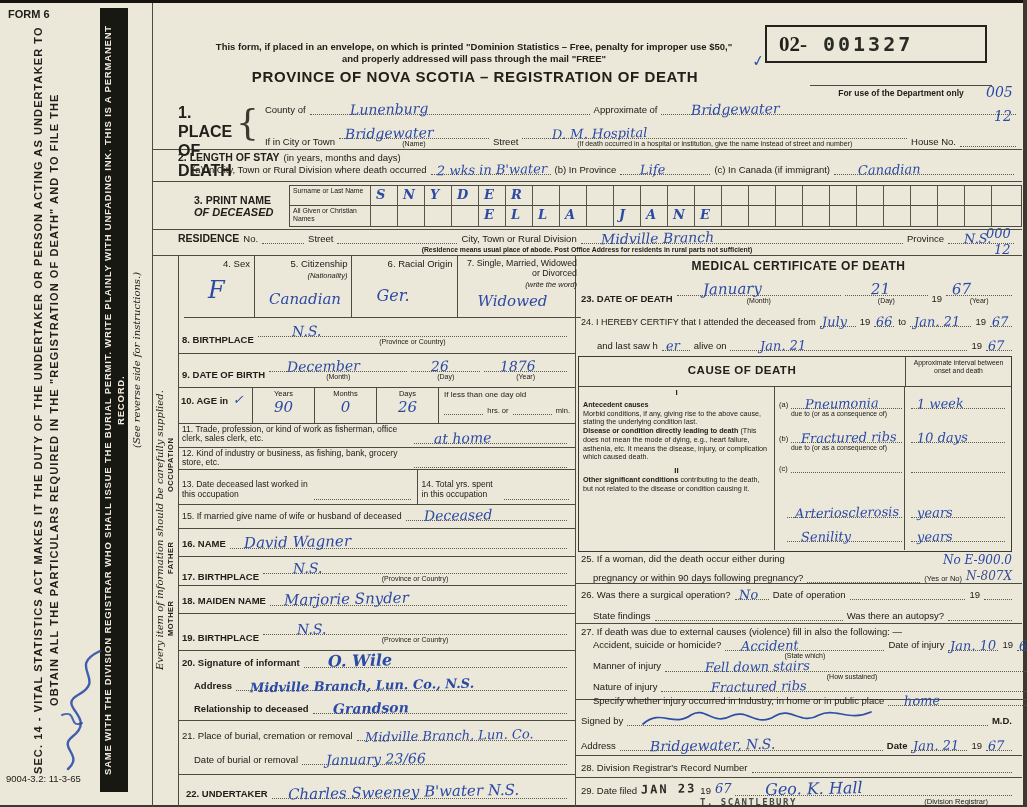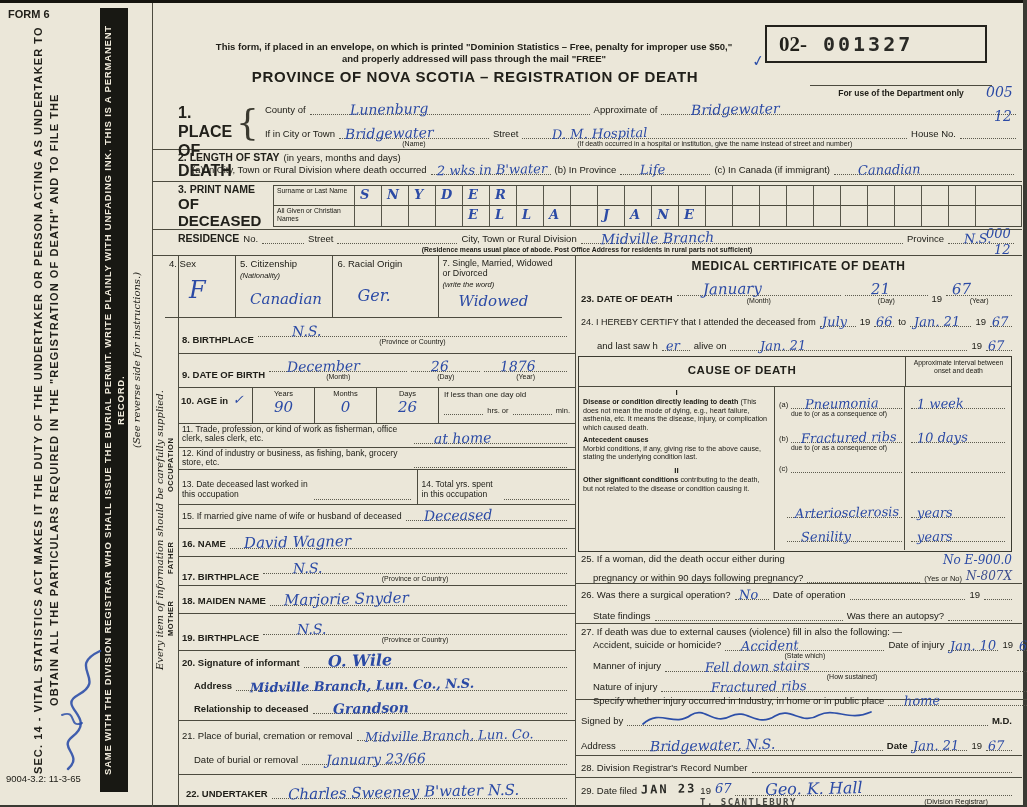--- a/index.html
+++ b/index.html
@@ -78,21 +78,21 @@
         <div class="line" style="padding:0;">
           <span class="lbl">County of</span>
           <span class="dots" style="width:280px;">
               <span class="hw" style="left:40px;font-size:14px;">Lunenburg</span>
             </span>
           <span class="lbl">Approximate of</span>
           <span class="dots grow">
               <span class="hw" style="left:30px;font-size:14px;">Bridgewater</span>
             </span>
         </div>
-        <div class="line" style="padding:0;align-items:flex-start;">
+        <div class="line" style="padding:0;align-items:flex-end;">
           <span class="lbl" style="padding-top:1px;">If in City or Town</span>
           <span class="dotgrp" style="width:150px;">
             <span class="dots">
                 <span class="hw" style="font-size:14px;">Bridgewater</span>
               </span>
             <span class="sub">(Name)</span>
           </span>
           <span class="lbl" style="padding-top:1px;">Street</span>
           <span class="dotgrp grow">
             <span class="dots">
@@ -124,24 +124,24 @@
           <span class="hw" style="left:20px;">Life</span>
         </span>
       <span class="lbl">(c) In Canada (if immigrant)</span>
       <span class="dots grow">
           <span class="hw" style="left:24px;">Canadian</span>
         </span>
     </div>
   </div>
 
   <div class="row" style="left:152px;top:182px;width:870px;height:48px;">
-    <div style="display:flex;height:100%;padding-left:26px;align-items:center;">
+    <div style="display:flex;height:100%;padding-left:42px;align-items:center;">
       <div style="width:95px;">
         <div class="b" style="font-size:10.5px;">3. PRINT NAME</div>
-        <div class="b" style="font-size:15px;">OF DECEASED</div>
+        <div class="b" style="font-size:11px;font-style:italic;">OF DECEASED</div>
       </div>
       <div style="flex:1;">
         <div style="display:flex;align-items:stretch;border:1px solid #4c4b3f;height:21px;">
           <div class="tiny" style="width:80px;padding:1px 3px;line-height:1.25;">Surname or Last Name</div>
           <div id="surname-boxes" style="display:flex;flex:1;">
               <div class="letterbox">
                 <span class="cap">S</span>
               </div>
               <div class="letterbox">
                 <span class="cap">N</span>
@@ -245,21 +245,21 @@
     </div>
     <div class="tiny b" style="text-align:center;padding-top:2px;">(Residence means usual place of abode. Post Office Address for residents in rural parts not sufficient)</div>
   </div>
 
   <div class="vr" style="left:178px;top:256px;height:551px;"></div>
   <div class="vr" style="left:575px;top:256px;height:551px;"></div>
   <div class="abs vtext b" style="left:166px;top:424px;width:12px;height:81px;font-size:7.5px;letter-spacing:0.5px;text-align:center;">OCCUPATION</div>
   <div class="abs vtext b" style="left:166px;top:529px;width:12px;height:57px;font-size:7.5px;letter-spacing:0.5px;text-align:center;">FATHER</div>
   <div class="abs vtext b" style="left:166px;top:586px;width:12px;height:65px;font-size:7.5px;letter-spacing:0.5px;text-align:center;">MOTHER</div>
 
-  <div class="row" style="left:165px;top:256px;width:397px;height:62px;display:flex;">
+  <div class="row" style="left:184px;top:256px;width:397px;height:62px;display:flex;text-align:right;">
     <div class="cell" style="width:70px;">
       <div class="lbl" style="padding:2px 4px;">4. Sex</div>
       <div class="hw-inline" style="position:absolute;left:24px;top:20px;font-size:24px;">F</div>
     </div>
     <div class="cell" style="flex:1.25;">
       <div class="lbl" style="padding:2px 4px;">5. Citizenship</div>
       <div class="sm it" style="padding:0 4px;">(Nationality)</div>
       <div class="hw-inline" style="position:absolute;left:14px;top:34px;font-size:15px;">Canadian</div>
     </div>
     <div class="cell" style="flex:1.35;">
@@ -529,22 +529,22 @@
   </div>
 
   <div class="abs" style="left:578px;top:356px;width:434px;height:196px;border:1.5px solid #3c3b31;">
     <div style="display:flex;height:30px;border-bottom:1px solid #4c4b3f;">
       <div class="b" style="flex:1;text-align:center;font-size:11.5px;letter-spacing:0.5px;padding-top:7px;">CAUSE OF DEATH</div>
       <div style="width:106px;flex:0 0 106px;border-left:1px solid #4c4b3f;font-size:6.8px;line-height:1.2;padding:2px 5px;text-align:center;">Approximate interval between onset and death</div>
     </div>
     <div style="display:flex;height:163px;">
       <div style="width:196px;flex:0 0 196px;border-right:1px solid #4c4b3f;padding:1px 4px;font-size:7.2px;line-height:1.22;">
         <div class="b" style="text-align:center;font-size:8px;">I</div>
+        <div style="margin-top:3px;"><span class="b">Antecedent causes</span><br><span>Morbid conditions, if any, giving rise to the above cause, stating the underlying condition last.</span></div>
         <div><span class="b">Disease or condition directly leading to death</span> <span>(This does not mean the mode of dying, e.g., heart failure, asthenia, etc. It means the disease, injury, or complication which caused death.</span></div>
-        <div style="margin-top:3px;"><span class="b">Antecedent causes</span><br><span>Morbid conditions, if any, giving rise to the above cause, stating the underlying condition last.</span></div>
         <div class="b" style="text-align:center;font-size:8px;margin-top:4px;">II</div>
         <div><span class="b">Other significant conditions</span> <span>contributing to the death, but not related to the disease or condition causing it.</span></div>
       </div>
       <div style="flex:1;position:relative;display:flex;flex-direction:column;padding:2px 0;">
         <div class="abs" style="right:106px;top:0;height:100%;border-left:1px solid #4c4b3f;"></div>
         <div class="ansrow" style="margin-top:8px;">
           <span class="sm">(a)</span>
           <span class="dots grow">
               <span class="hw" style="left:14px;">Pneumonia</span>
             </span>

